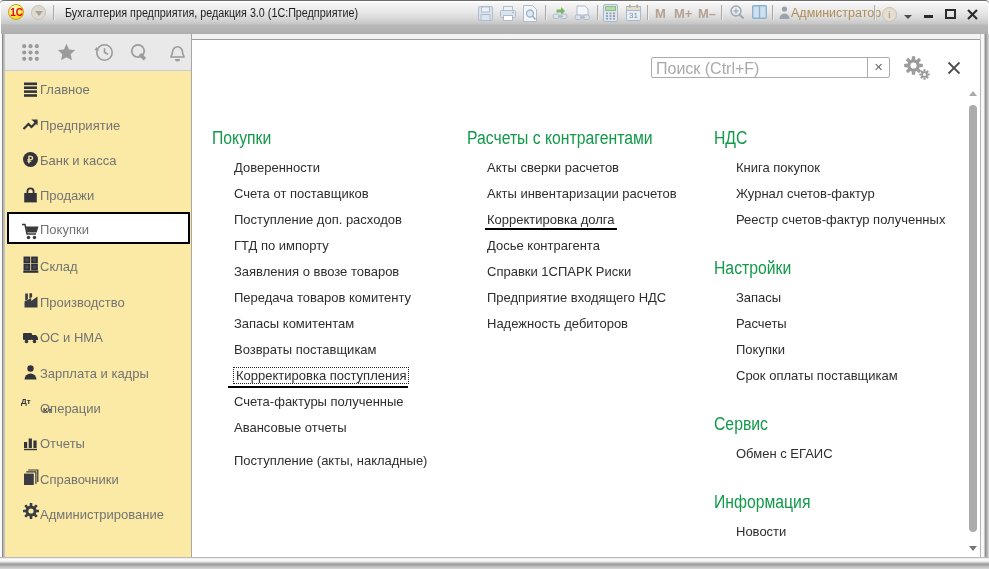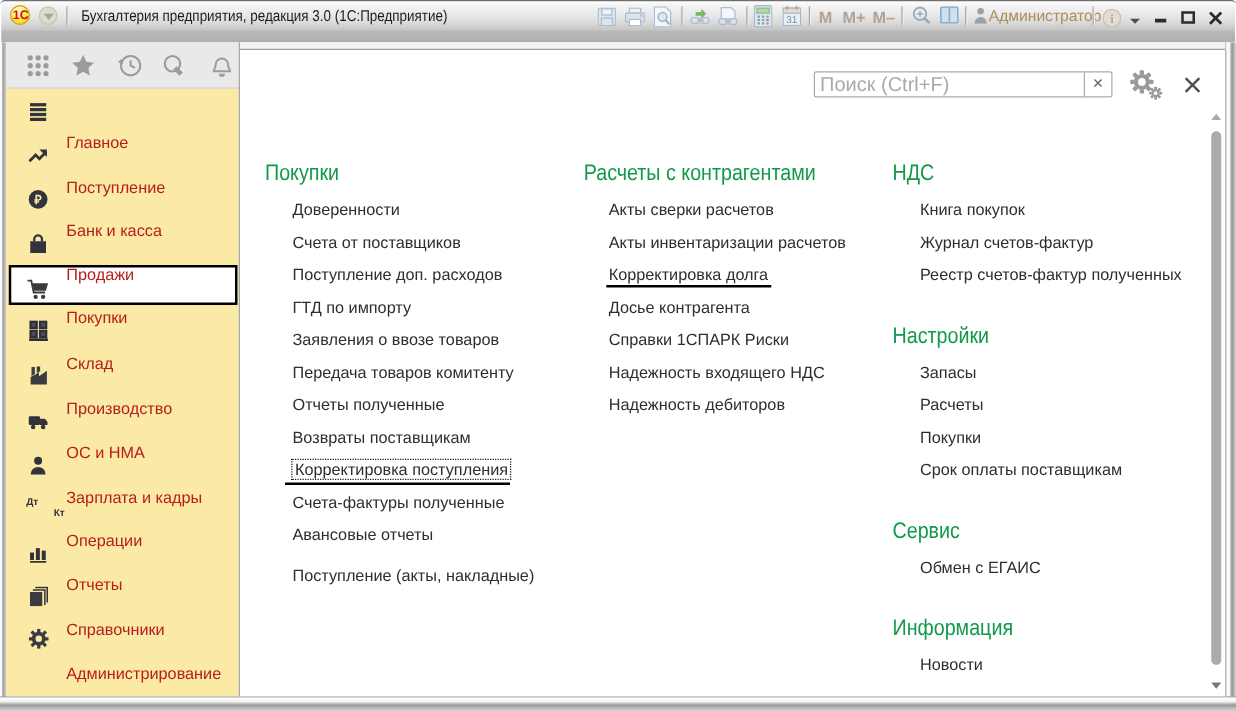--- a/index.html
+++ b/index.html
@@ -17,21 +17,21 @@
 .tsep{top:5px;width:1px;height:15px;background:#aaa;box-shadow:1px 0 0 #eee;}
 #wtitle{left:65px;top:5.5px;font-size:12.5px;color:#1c1c1c;transform:scaleX(.86);transform-origin:0 50%;white-space:nowrap;}
 
 .winbtn{top:8px;color:#2b2b2b;}
 
 
 #iconbar{left:5px;top:34px;width:186px;height:37px;background:#e9e9e9;}
 #iconbar-line{left:5px;top:70px;width:186px;height:1px;background:#cdcdcd;}
 #sidebar{left:5px;top:71px;width:186px;height:486px;background:#faeaa5;}
 #side-sep{left:191px;top:34px;width:1px;height:523px;background:#a6a6a6;}
-.mitem{left:53px;font-size:13px;color:#b91c1c;white-space:nowrap;margin-top:24px;}
+.mitem{left:40px;font-size:13px;color:#737373;white-space:nowrap;}
 .micon{left:22px;width:17px;height:17px;}
 #selbox{left:7px;top:212px;width:183px;height:32px;background:#fff;border:2px solid #000;}
 
 #strip{left:192px;top:34px;width:788px;height:5px;background:#f3f3f3;}
 #strip-line{left:192px;top:39px;width:788px;height:1px;background:#9c9c9c;box-shadow:0 1px 0 #dfdfdf;}
 #cedge{left:980px;top:40px;width:1px;height:517px;background:#b4b4b4;}
 #content{left:192px;top:40px;width:788px;height:517px;background:#fff;}
 .hdr{font-size:18px;color:#12994a;white-space:nowrap;transform:scaleX(.875);transform-origin:0 50%;}
 .lnk{font-size:13px;color:#2e2e2e;white-space:nowrap;}
 
@@ -196,21 +196,21 @@
         <rect x="2" y="13.2" width="13" height="2.6"></rect>
       </g>
     </svg>
 <div class="abs mitem" style="top:81.5px">Главное</div>
 <svg class="abs micon" style="top:116px" viewBox="0 0 17 17">
       <g stroke="#33333b" stroke-width="2.2" fill="none">
         <polyline points="1.5,13 6.5,8 9.5,11 15,5.5"></polyline>
       </g>
       <path fill="#33333b" d="M10.5 3.5 L16.5 3.5 L16.5 9.5 Z" transform="translate(-1,0)"></path>
     </svg>
-<div class="abs mitem" style="top:117.5px">Поступление</div>
+<div class="abs mitem" style="top:117.5px">Предприятие</div>
 <svg class="abs micon" style="top:151px" viewBox="0 0 17 17">
       <circle cx="8.5" cy="8.5" r="7.5" fill="#33333b"></circle>
       <text x="8.5" y="12" font-size="10" font-weight="bold" fill="#faeaa5" text-anchor="middle" font-family="Liberation Sans">₽</text>
     </svg>
 <div class="abs mitem" style="top:152.5px">Банк и касса</div>
 <svg class="abs micon" style="top:187px" viewBox="0 0 17 17">
       <path fill="none" stroke="#33333b" stroke-width="1.8" d="M5.4 6.2 V4.4 a3.1 3.1 0 0 1 6.2 0 V6.2"></path>
       <path fill="#33333b" d="M2.2 6 h12.6 v9.4 h-12.6 z"></path>
     </svg>
 <div class="abs mitem" style="top:187.5px">Продажи</div>
@@ -349,36 +349,36 @@
     </g>
   </svg>
 <div class="abs" id="cols">
 <div class="abs hdr" style="left:212px;top:128px">Покупки</div>
 <div class="abs lnk" style="left:234px;top:159.5px">Доверенности</div>
 <div class="abs lnk" style="left:234px;top:185.5px">Счета от поставщиков</div>
 <div class="abs lnk" style="left:234px;top:211.5px">Поступление доп. расходов</div>
 <div class="abs lnk" style="left:234px;top:237.5px">ГТД по импорту</div>
 <div class="abs lnk" style="left:234px;top:263.5px">Заявления о ввозе товаров</div>
 <div class="abs lnk" style="left:234px;top:289.5px">Передача товаров комитенту</div>
-<div class="abs lnk" style="left:234px;top:315.5px">Отчеты полученные</div>
+<div class="abs lnk" style="left:234px;top:315.5px">Запасы комитентам</div>
 <div class="abs lnk" style="left:234px;top:341.5px">Возвраты поставщикам</div>
 <div class="abs lnk" style="left:233px;top:366.5px;border:1px dotted #222;padding:0 2px;">Корректировка поступления</div>
 <div class="abs" style="left:228px;top:386px;width:180px;height:2px;background:#000"></div>
 <div class="abs lnk" style="left:234px;top:393.5px">Счета-фактуры полученные</div>
 <div class="abs lnk" style="left:234px;top:419.5px">Авансовые отчеты</div>
 <div class="abs lnk" style="left:234px;top:453px">Поступление (акты, накладные)</div>
 
 <div class="abs hdr" style="left:467px;top:128px">Расчеты с контрагентами</div>
 <div class="abs lnk" style="left:487px;top:159.5px">Акты сверки расчетов</div>
 <div class="abs lnk" style="left:487px;top:185.5px">Акты инвентаризации расчетов</div>
 <div class="abs lnk" style="left:487px;top:211.5px">Корректировка долга</div>
 <div class="abs" style="left:485px;top:228px;width:132px;height:2px;background:#000"></div>
 <div class="abs lnk" style="left:487px;top:237.5px">Досье контрагента</div>
 <div class="abs lnk" style="left:487px;top:263.5px">Справки 1СПАРК Риски</div>
-<div class="abs lnk" style="left:487px;top:289.5px">Надежность входящего НДС</div>
+<div class="abs lnk" style="left:487px;top:289.5px">Предприятие входящего НДС</div>
 <div class="abs lnk" style="left:487px;top:315.5px">Надежность дебиторов</div>
 
 <div class="abs hdr" style="left:714px;top:128px">НДС</div>
 <div class="abs lnk" style="left:736px;top:159.5px">Книга покупок</div>
 <div class="abs lnk" style="left:736px;top:185.5px">Журнал счетов-фактур</div>
 <div class="abs lnk" style="left:736px;top:211.5px">Реестр счетов-фактур полученных</div>
 <div class="abs hdr" style="left:714px;top:258px">Настройки</div>
 <div class="abs lnk" style="left:736px;top:289.5px">Запасы</div>
 <div class="abs lnk" style="left:736px;top:315.5px">Расчеты</div>
 <div class="abs lnk" style="left:736px;top:341.5px">Покупки</div>

